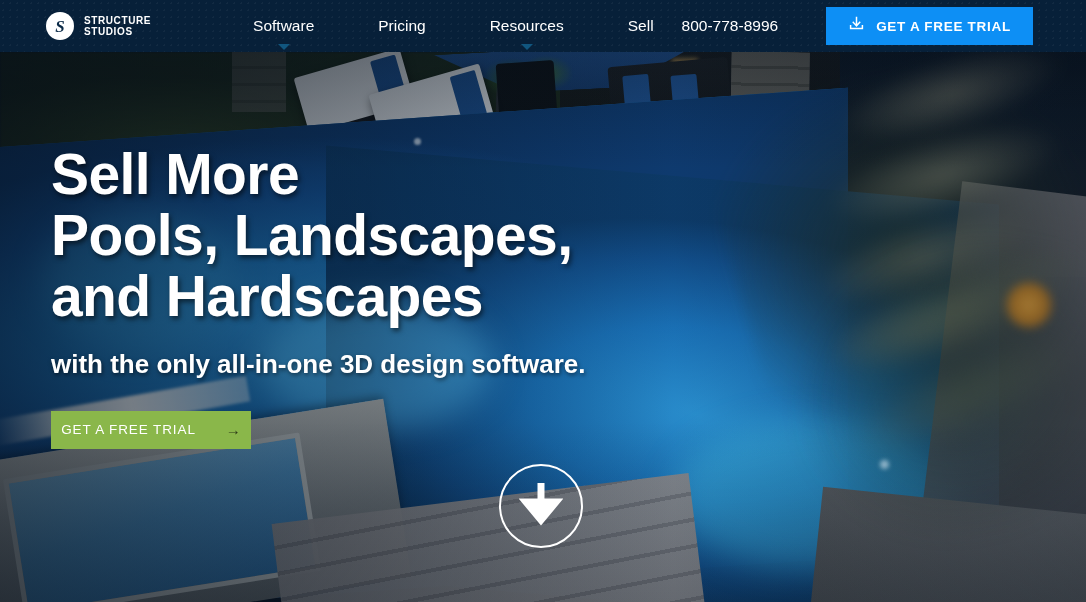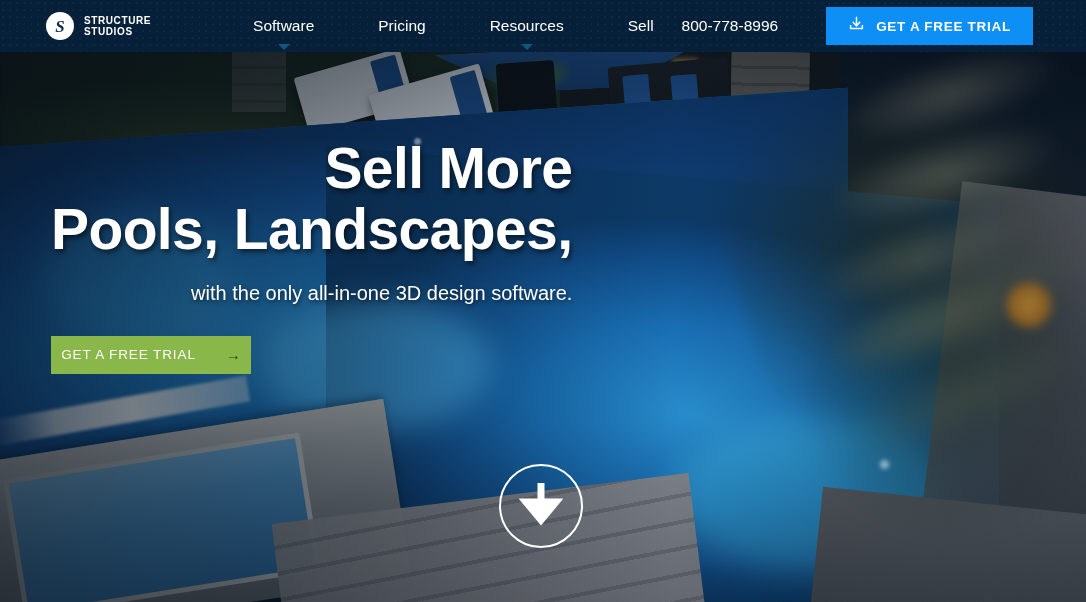--- a/index.html
+++ b/index.html
@@ -258,28 +258,28 @@
   .trial-btn {
     margin-left:48px; height:38px; background:#0d8ff5;
     display:flex; align-items:center; gap:11px;
     padding:0 22px; cursor:pointer; border:none;
   }
   .trial-btn .label {
     color:#fff; font-size:13.5px; font-weight:bold; letter-spacing:.7px; white-space:nowrap;
   }
 
   
-  .hero-content { position:absolute; left:51px; top:138px; z-index:20;text-align:right; }
+  .hero-content { position:absolute; left:51px; top:144px; z-index:20; }
   .headline {
     color:#fff; font-size:57px; font-weight:bold; line-height:1.07;
     letter-spacing:-.6px;
     text-shadow:2px 3px 5px rgba(0,0,0,.55);
   }
   .subhead {
-    margin-top:22px; color:#fff; font-size:20px; font-weight:400;
+    margin-top:22px; color:#fff; font-size:26px; font-weight:700;
     text-shadow:1px 2px 4px rgba(0,0,0,.55);
   }
   .green-btn {
     margin-top:31px; width:200px; height:38px; background:#8ab74a;
     display:flex; align-items:center; justify-content:center; gap:30px;
     cursor:pointer; border:none;
   }
   .green-btn .label {
     color:#fff; font-size:13.5px; letter-spacing:.9px; white-space:nowrap;
   }
@@ -400,20 +400,21 @@
       </span>
       <span class="label">GET A FREE TRIAL</span>
     </div>
 
   </div>
 
   <div class="hero-content">
     <div class="headline">
       <div>Sell More</div>
       <div>Pools, Landscapes,</div>
+      <div>and Hardscapes</div>
     </div>
     <div class="subhead">with the only all-in-one 3D design software.</div>
     <div class="green-btn">
       <span class="label">GET A FREE TRIAL</span>
       <span class="arw">→</span>
     </div>
   </div>
 
   <div class="scroll-ind">
     <span>

